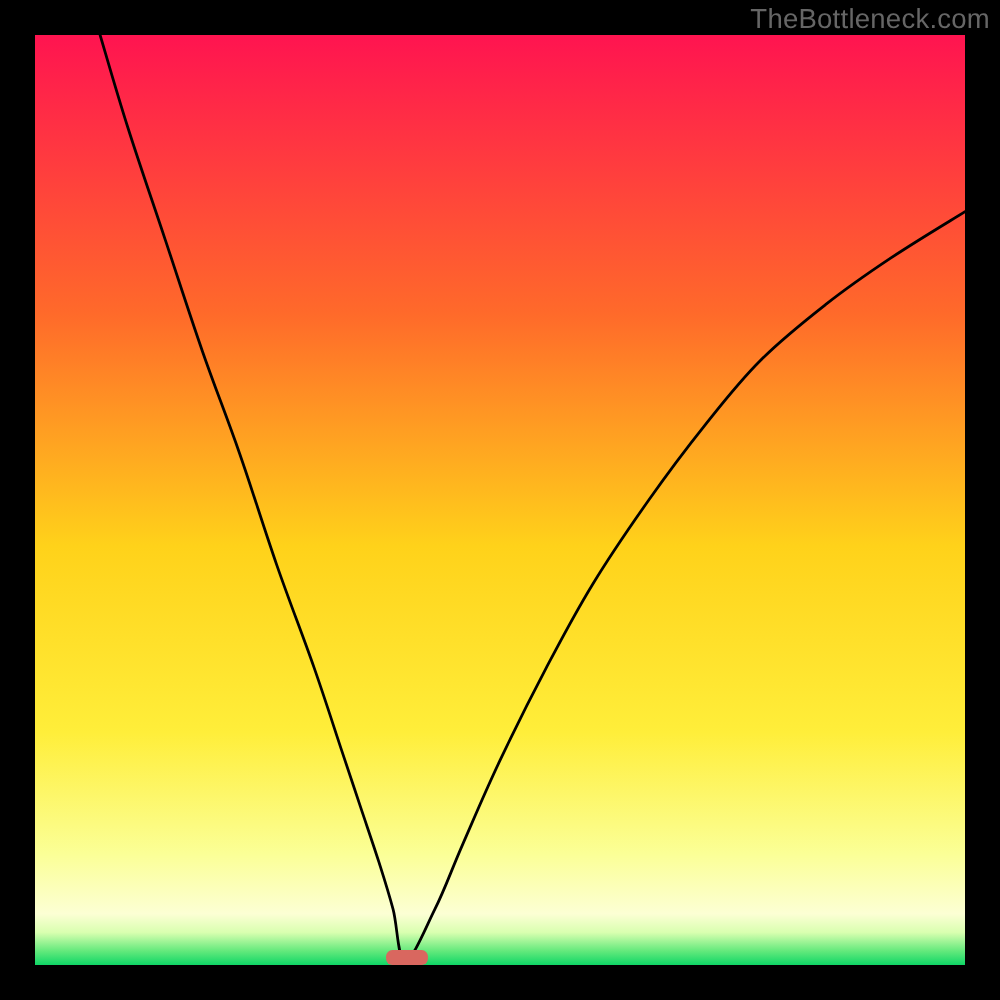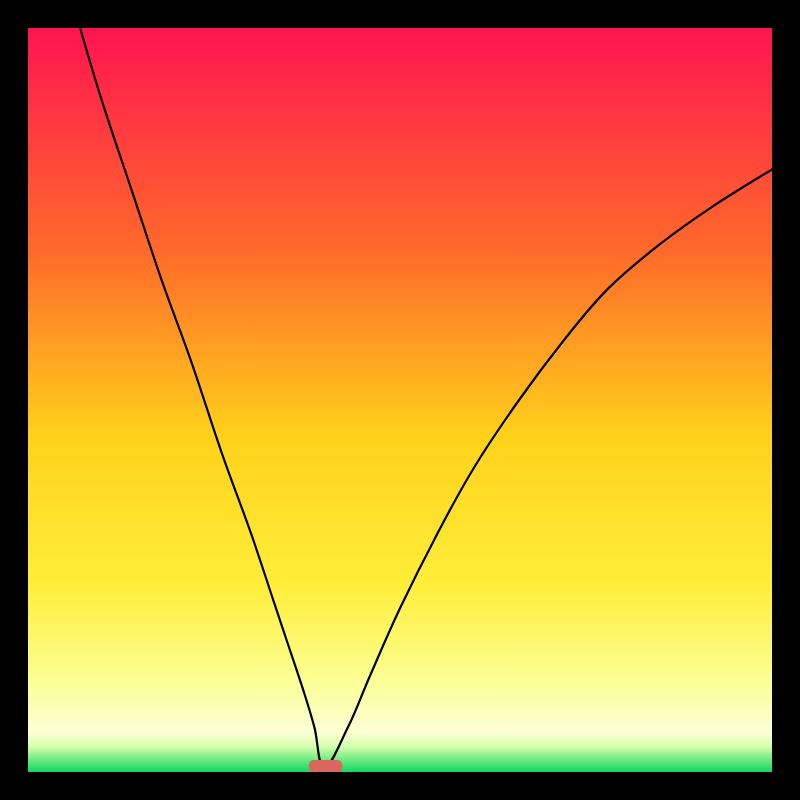--- a/index.html
+++ b/index.html
@@ -32,20 +32,21 @@
     top: 28px;
     width: 744px;
     height: 744px;
   }
   svg { display: block; }
 </style>
 </head>
 <body>
 
 <div class="frame">
+  <div class="watermark">TheBottleneck.com</div>
   <div class="plot-area">
     <svg id="chart-svg" width="744" height="744" viewBox="0 0 744 744">
       <defs>
         <linearGradient id="bg-grad" x1="0" y1="0" x2="0" y2="1">
             <stop offset="0%" stop-color="#ff1450"></stop>
             <stop offset="30%" stop-color="#ff6a2a"></stop>
             <stop offset="55.00000000000001%" stop-color="#ffd21a"></stop>
             <stop offset="75%" stop-color="#ffee3a"></stop>
             <stop offset="88%" stop-color="#fbff96"></stop>
             <stop offset="94.5%" stop-color="#fcffd4"></stop>

